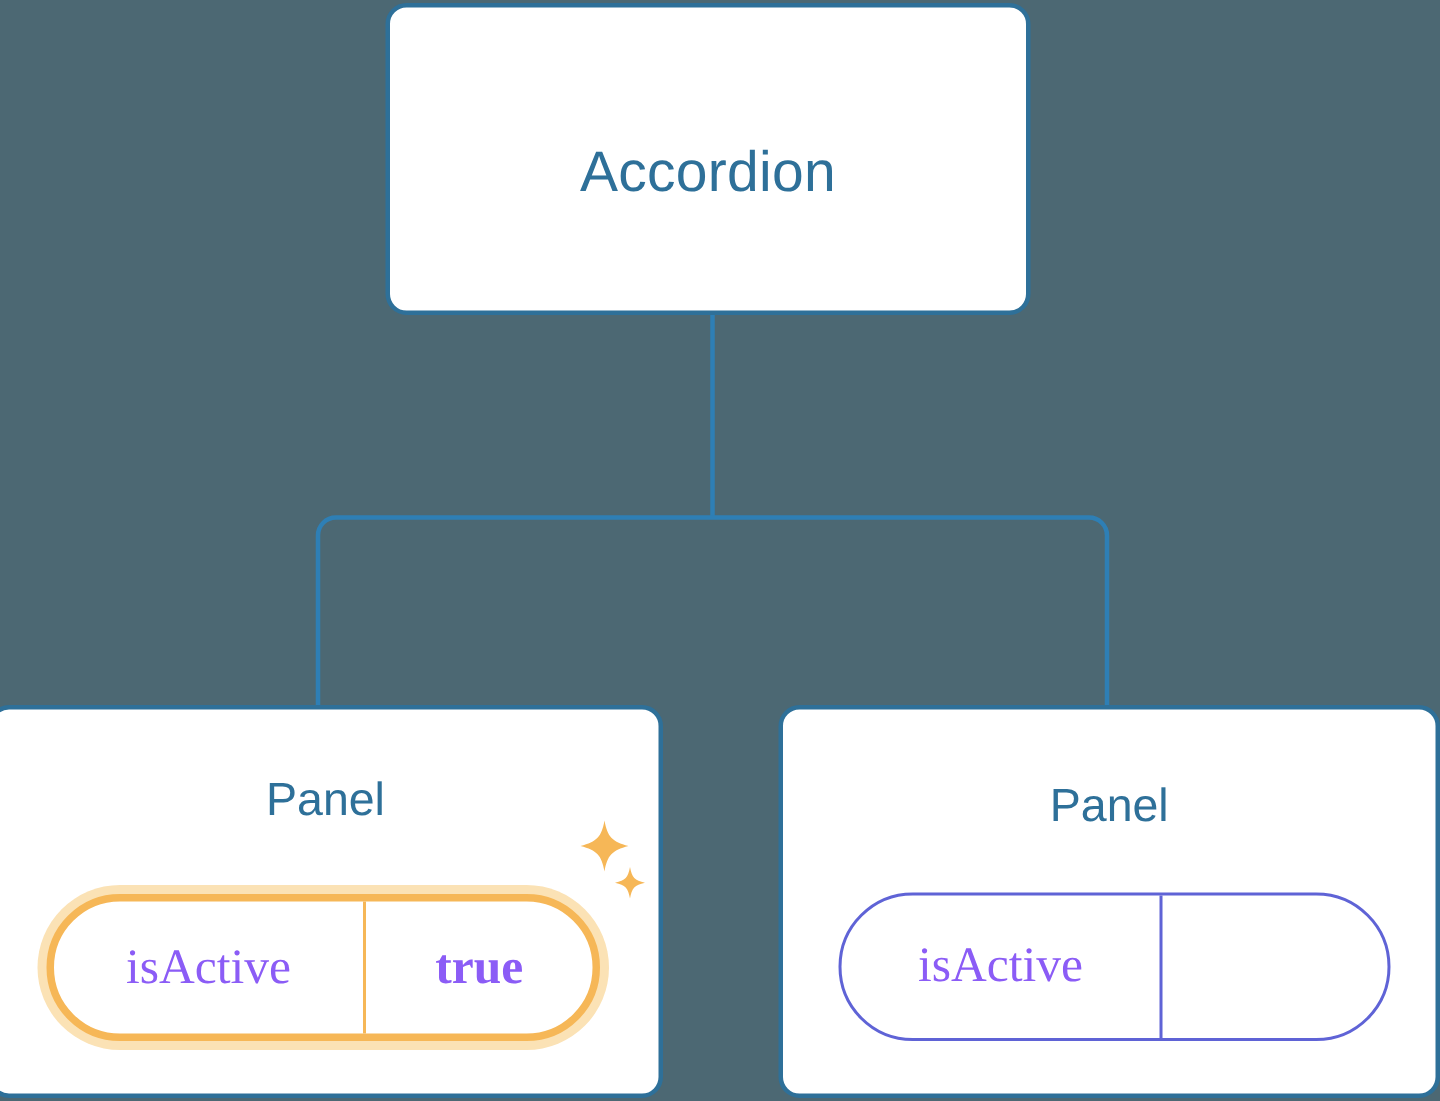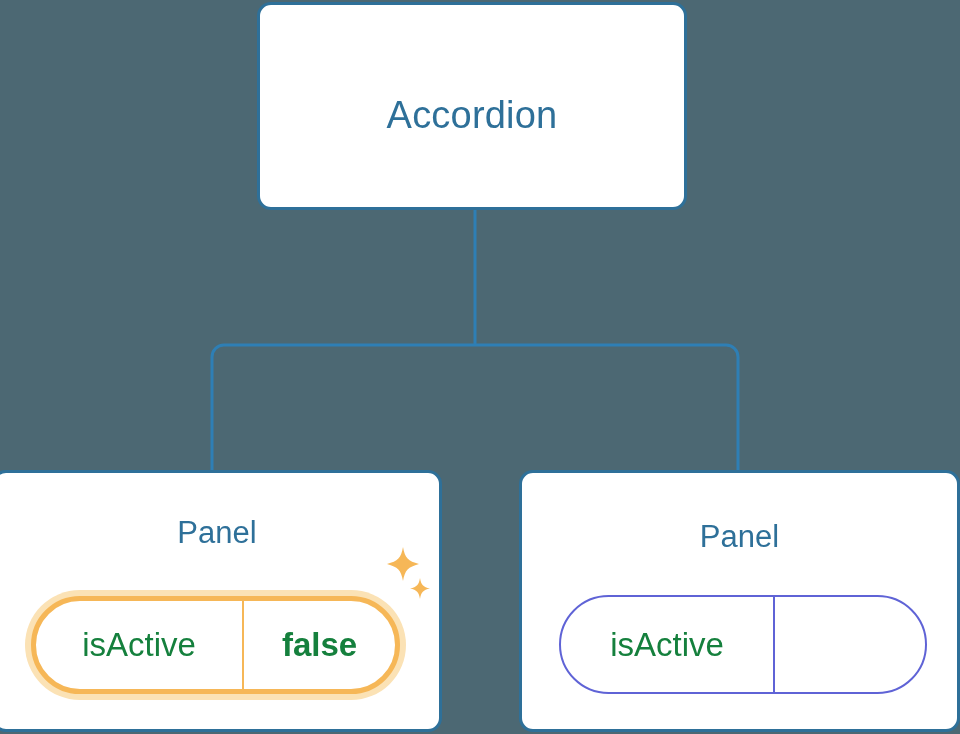--- a/index.html
+++ b/index.html
@@ -88,22 +88,23 @@
     display: flex;
     align-items: stretch;
     box-sizing: border-box;
     background: #ffffff;
   }
   .pill-cell {
     display: flex;
     align-items: center;
     justify-content: center;
     box-sizing: border-box;
-    color: #15803d;
+    color: #8b5cf6;
     white-space: nowrap;
+    font-family: Liberation Serif, serif;
   }
 
   
   .pill-plain {
     left: 37px;
     top: 122px;
     width: 368px;
     height: 99px;
     border: 2px solid #5f63d6;
     border-radius: 999px;
@@ -186,21 +187,21 @@
     <div class="node-title-root">Accordion</div>
   </div>
 
   <div class="node node-panel node-panel-left">
     <div class="node-title-panel">Panel</div>
 
     <div class="pill-wrap-hl">
       <div class="pill-glow"></div>
       <div class="pill-hl">
         <div class="pill-cell pill-key">isActive</div>
-        <div class="pill-cell pill-val">false</div>
+        <div class="pill-cell pill-val">true</div>
       </div>
     </div>
   </div>
 
   <div class="sparkles">
     <svg viewBox="0 0 64 72" width="64" height="72" fill="none">
       <path d="M25 7 C27 18 30 21 41 24 C30 27 27 30 25 41 C23 30 20 27 9 24 C20 21 23 18 25 7 Z" fill="#f6b757"></path>
       <path d="M42 38 C43.3 45 45 47 52 48.5 C45 50 43.3 52 42 59 C40.7 52 39 50 32 48.5 C39 47 40.7 45 42 38 Z" fill="#f6b757"></path>
     </svg>
   </div>

